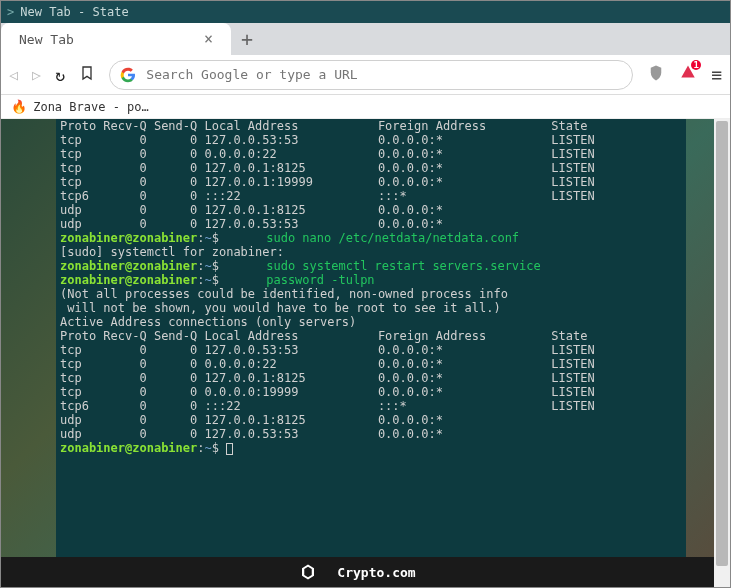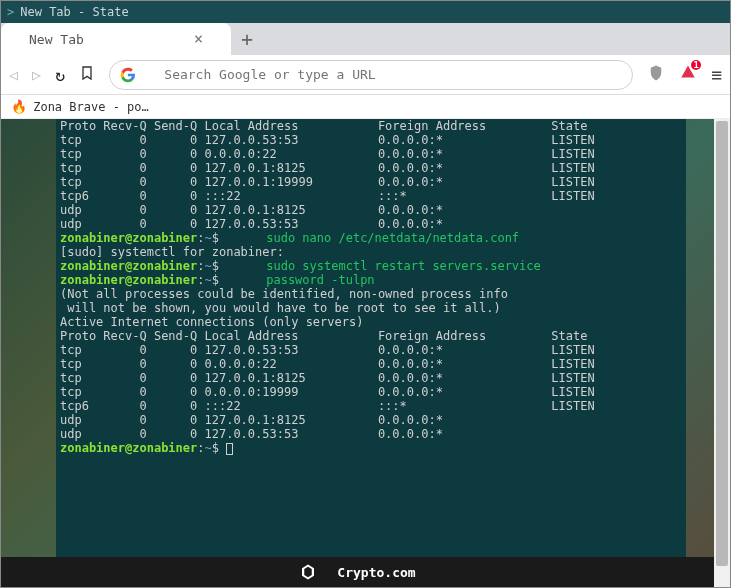--- a/index.html
+++ b/index.html
@@ -3,29 +3,29 @@
 <meta charset="utf-8">
 <style>
   * { margin: 0; padding: 0; box-sizing: border-box; }
   html, body { width: 731px; height: 588px; overflow: hidden; font-family: monospace; }
   body { border: 1px solid #888; background: #0d3a3f; }
 
   .titlebar { height: 22px; background: #1a4a52; color: #c8d8d8; display: flex; align-items: center; padding: 0 6px; font-size: 12px; }
   .titlebar .chev { color: #7aa; margin-right: 6px; }
 
   .tabstrip { height: 32px; background: #d9dbde; display: flex; align-items: flex-end; }
-  .tab { height: 32px; width: 230px; background: #fff; border-top-left-radius: 8px; border-top-right-radius: 8px; display: flex; align-items: center; padding: 0 28px; color: #555; font: 13px monospace; justify-content: space-between; }
+  .tab { height: 32px; width: 230px; background: #fff; border-top-left-radius: 8px; border-top-right-radius: 8px; display: flex; align-items: center; padding: 0 18px; color: #555; font: 13px monospace; justify-content: space-between; }
   .tab .close { color: #777; font-size: 15px; }
   .newtab { margin-left: 10px; color: #666; font-size: 20px; align-self: center; }
 
   .toolbar { height: 40px; background: #fff; border-bottom: 1px solid #dcdcdc; display: flex; align-items: center; padding: 0 8px; gap: 14px; }
   .nav-arrow { color: #bbb; font-size: 15px; }
   .reload { color: #222; font-size: 17px; }
   .bookmark-ic { color: #222; font-size: 15px; }
-  .omnibox { flex: 1; height: 30px; border: 1px solid #d0d0d0; border-radius: 16px; display: flex; align-items: center; padding: 0 10px; gap: 28px; }
+  .omnibox { flex: 1; height: 30px; border: 1px solid #d0d0d0; border-radius: 16px; display: flex; align-items: center; padding: 0 10px; gap: 10px; }
   .omnibox .g { width: 16px; height: 16px; }
   .omnibox input { border: none; outline: none; flex: 1; font: 13px monospace; color: #888; background: transparent; }
   .brave-ic svg { width: 18px; height: 18px; }
   .ext-ic { position: relative; }
   .ext-ic svg { width: 18px; height: 18px; }
   .ext-badge { position: absolute; top: -4px; right: -4px; background: #e03; color: #fff; font: bold 9px monospace; width: 10px; height: 10px; border-radius: 50%; display: flex; align-items: center; justify-content: center; }
   .menu-ic { color: #444; font-size: 18px; }
 
   .bmbar { height: 24px; background: #fff; display: flex; align-items: center; padding: 0 10px; gap: 6px; font: 12px monospace; color: #333; border-bottom: 1px solid #eee; }
   .bmbar .fav { font-size: 13px; }
@@ -109,21 +109,21 @@
 <span>tcp        0      0 127.0.0.1:19999         0.0.0.0:*               LISTEN</span>
 <span>tcp6       0      0 :::22                   :::*                    LISTEN</span>
 <span>udp        0      0 127.0.0.1:8125          0.0.0.0:*</span>
 <span>udp        0      0 127.0.0.53:53           0.0.0.0:*</span>
 <span class="prompt-user">zonabiner@zonabiner</span><span class="prompt-sep">:</span><span class="prompt-path">~</span><span>$</span> <span class="cmd">sudo nano /etc/netdata/netdata.conf</span>
 <span>[sudo] systemctl for zonabiner:</span>
 <span class="prompt-user">zonabiner@zonabiner</span><span class="prompt-sep">:</span><span class="prompt-path">~</span><span>$</span> <span class="cmd">sudo systemctl restart servers.service</span>
 <span class="prompt-user">zonabiner@zonabiner</span><span class="prompt-sep">:</span><span class="prompt-path">~</span><span>$</span> <span class="cmd">password -tulpn</span>
 <span>(Not all processes could be identified, non-owned process info</span>
 <span> will not be shown, you would have to be root to see it all.)</span>
-<span>Active Internet connections (only servers)</span>
+<span>Active Address connections (only servers)</span>
 <span>Proto Recv-Q Send-Q Local Address           Foreign Address         State</span>
 <span>tcp        0      0 127.0.0.53:53           0.0.0.0:*               LISTEN</span>
 <span>tcp        0      0 0.0.0.0:22              0.0.0.0:*               LISTEN</span>
 <span>tcp        0      0 127.0.0.1:8125          0.0.0.0:*               LISTEN</span>
 <span>tcp        0      0 0.0.0.0:19999           0.0.0.0:*               LISTEN</span>
 <span>tcp6       0      0 :::22                   :::*                    LISTEN</span>
 <span>udp        0      0 127.0.0.1:8125          0.0.0.0:*</span>
 <span>udp        0      0 127.0.0.53:53           0.0.0.0:*</span>
 <span class="prompt-user">zonabiner@zonabiner</span><span class="prompt-sep">:</span><span class="prompt-path">~</span><span>$</span> <span class="cursor"></span></div>
 

